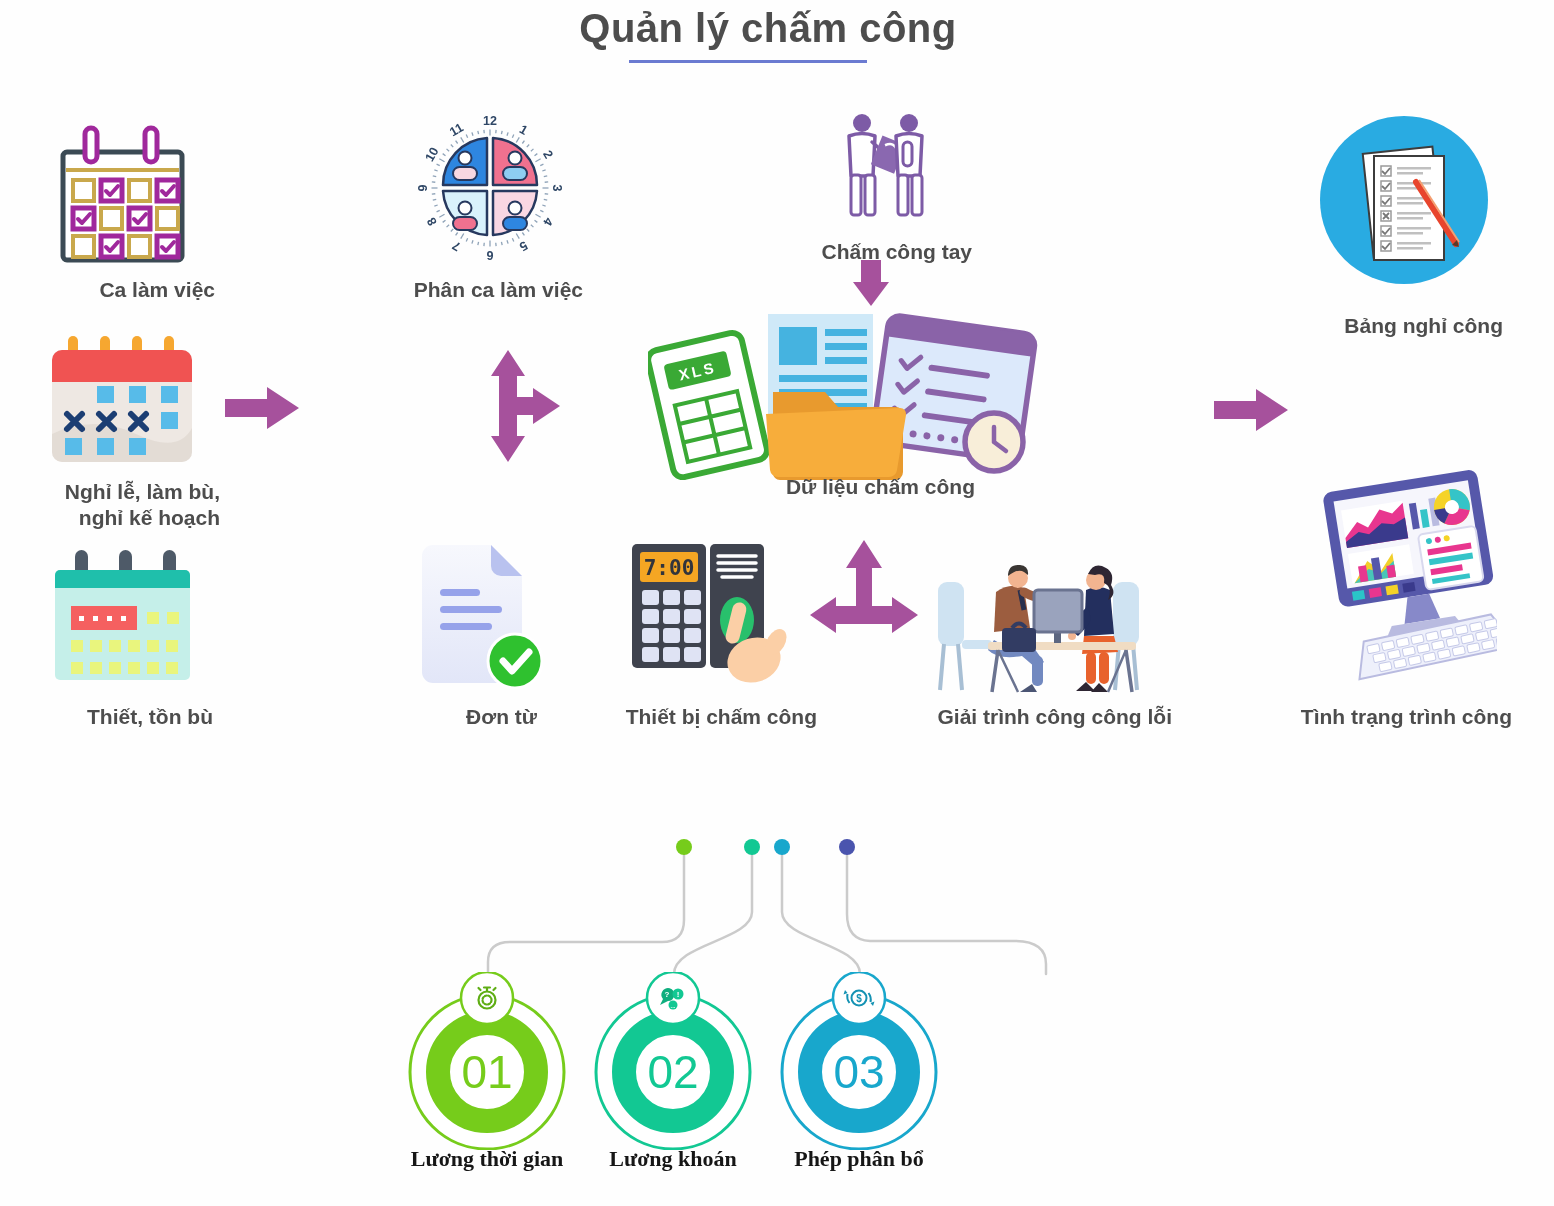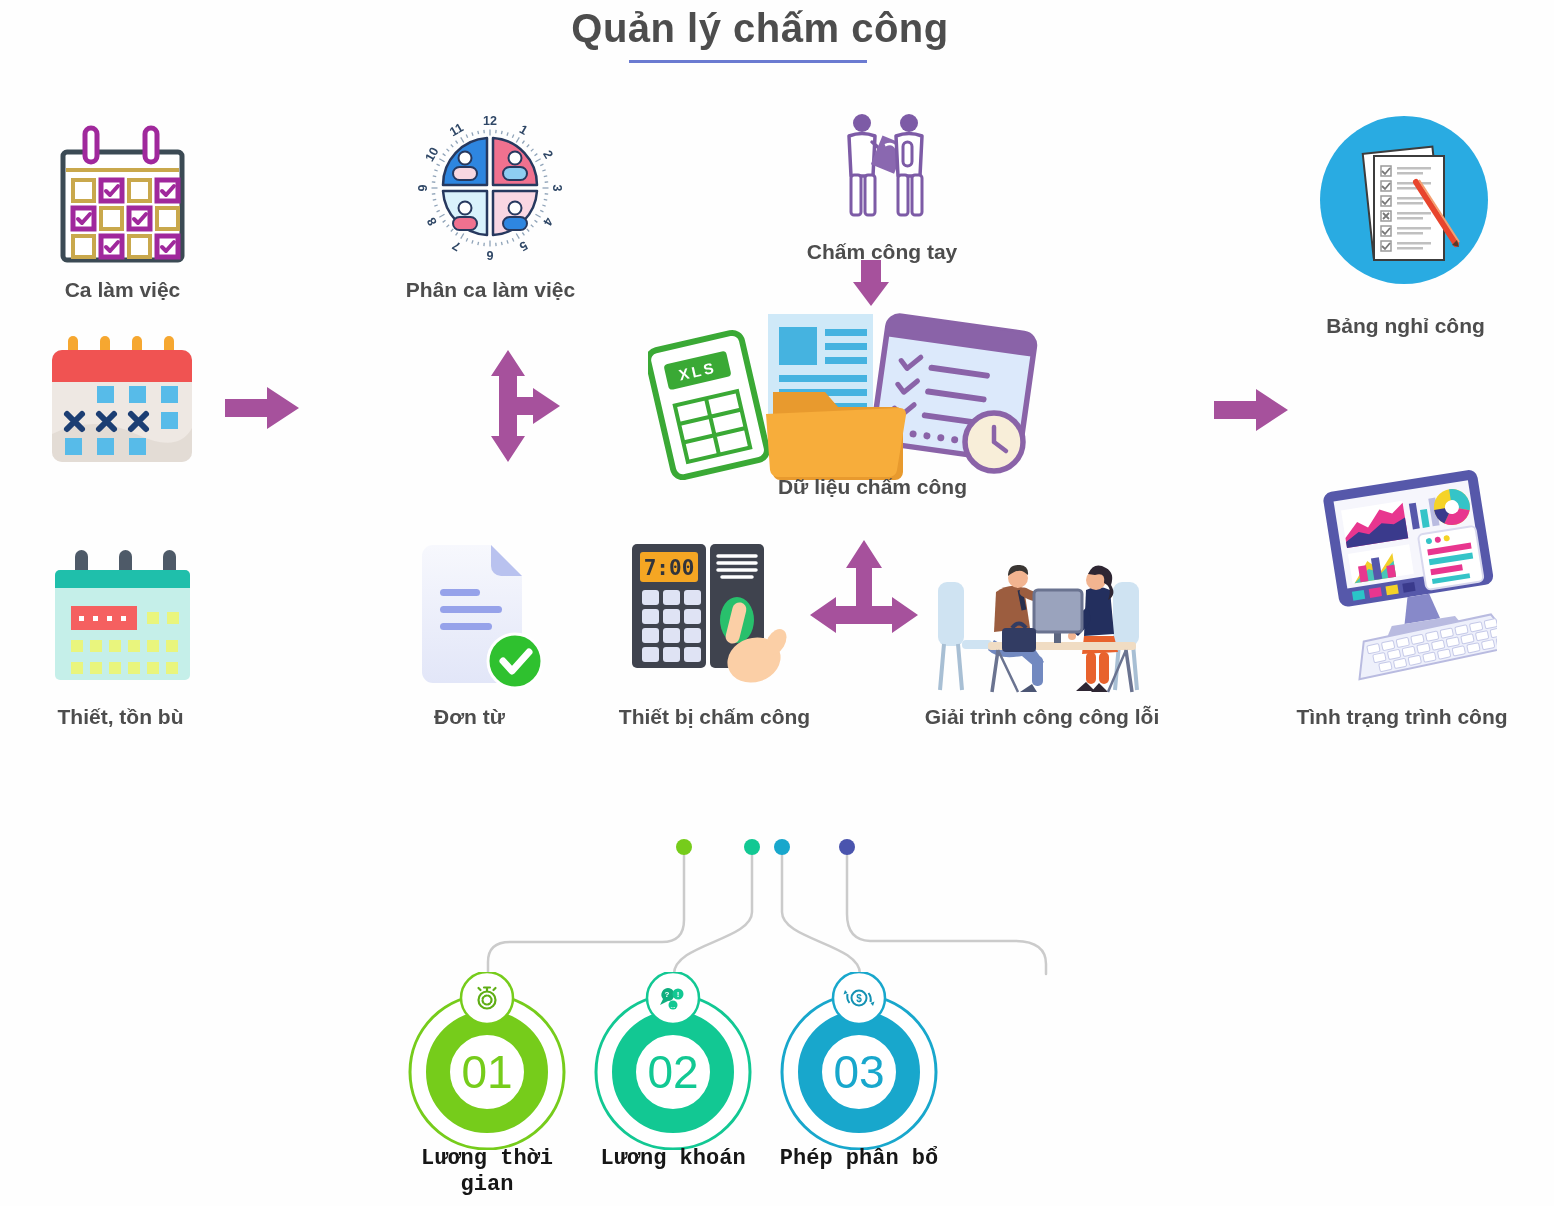--- a/index.html
+++ b/index.html
@@ -1,30 +1,30 @@
 <!DOCTYPE html>
 <html><head>
 <meta charset="utf-8">
 <style>
   html,body{margin:0;padding:0;background:#fff;}
   .canvas{position:relative;width:1554px;height:1206px;background:#fefefe;
           font-family:"Liberation Sans",sans-serif;overflow:hidden;}
   .abs{position:absolute;}
   .title{left:0;top:6px;width:1520px;text-align:center;font-size:40px;font-weight:bold;
-         color:#4d4d4d;letter-spacing:.5px;}
+         color:#4d4d4d;letter-spacing:.5px;padding-left:8px;}
   .title-underline{left:629px;top:60px;width:238px;height:3px;background:#6b7bd1;}
-  .nlabel{position:absolute;font-weight:bold;font-size:21px;color:#4d4d4d;text-align:center;line-height:26px;}
+  .nlabel{position:absolute;font-weight:bold;font-size:21px;color:#4d4d4d;text-align:right;line-height:26px;}
   .pill{position:absolute;left:650px;top:768px;width:245px;height:62px;border-radius:31px;
         background:linear-gradient(180deg,#f8f8f8,#d7d7d7);border:1px solid #cfcfcf;
         box-shadow:0 3px 5px rgba(0,0,0,.22), inset 0 0 0 2px #ffffff;
         display:flex;align-items:center;justify-content:center;text-align:center;
         font-family:"Liberation Serif",serif;font-weight:bold;font-size:21px;color:#161616;
         line-height:25px;padding:0 24px;box-sizing:border-box;}
   .method{position:absolute;top:972px;width:170px;text-align:center;}
-  .mlabel{font-family:Liberation Mono, monospace;font-weight:bold;font-size:22px;color:#161616;
+  .mlabel{font-family:Liberation Serif, serif;font-weight:bold;font-size:22px;color:#161616;
           line-height:26px;margin-top:-8px;}
 </style>
 </head>
 <body>
 
 <div class="canvas">
 
   <div class="abs title">Quản lý chấm công</div>
   <div class="abs title-underline"></div>
 
@@ -78,20 +78,21 @@
       <rect x="13" y="102" width="17" height="17"></rect>
         <rect x="45" y="102" width="17" height="17"></rect>
         <rect x="77" y="102" width="17" height="17"></rect>
     </g>
     <g stroke="#1c3e73" stroke-width="6" stroke-linecap="round">
       <path d="M15,78 l15,15 M30,78 l-15,15"></path>
       <path d="M47,78 l15,15 M62,78 l-15,15"></path>
       <path d="M79,78 l15,15 M94,78 l-15,15"></path>
     </g>
   </svg>
+  <div class="nlabel" style="left:25px;top:479px;width:195px">Nghỉ lễ, làm bù, nghỉ kế hoạch</div>
 
   <svg class="abs" style="left:55px;top:550px" width="135" height="142" viewBox="0 0 135 142">
     <g fill="#4e5a68">
       <rect x="20" y="0" width="13" height="38" rx="6.5"></rect>
         <rect x="64" y="0" width="13" height="38" rx="6.5"></rect>
       <rect x="108" y="0" width="13" height="38" rx="6.5"></rect>
     </g>
     <rect x="0" y="20" width="135" height="110" rx="5" fill="#c5efe9"></rect>
     <path d="M0,25 a5,5 0 0 1 5,-5 h125 a5,5 0 0 1 5,5 v13 h-135 z" fill="#1fbfab"></path>
     <rect x="16" y="56" width="66" height="24" fill="#f56060"></rect>

